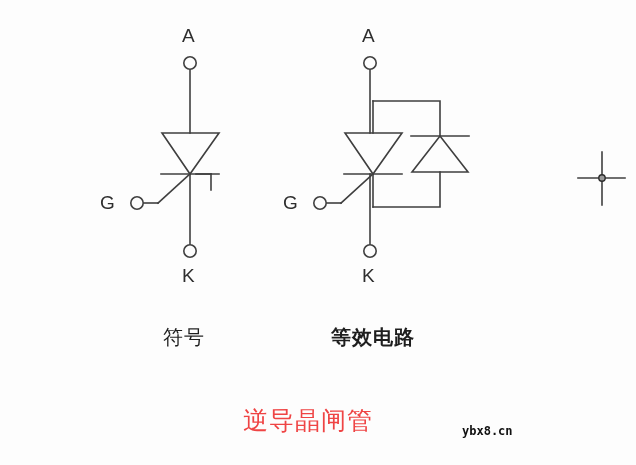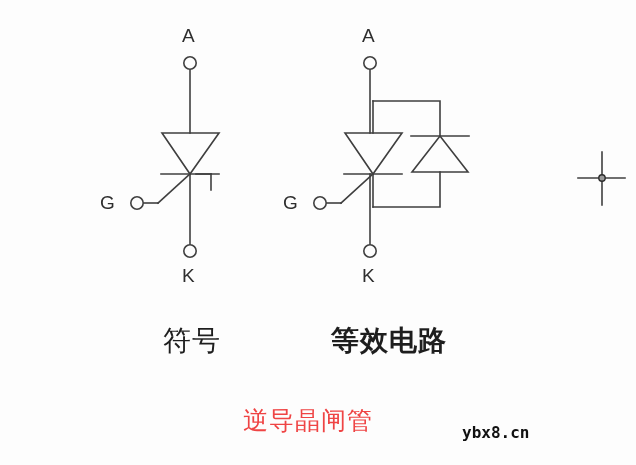--- a/index.html
+++ b/index.html
@@ -38,39 +38,39 @@
     position: absolute;
     font-family: "Liberation Sans", sans-serif;
     font-size: 19px;
     color: #2e2e2e;
     line-height: 1;
     white-space: nowrap;
   }
   .cap-label {
     position: absolute;
     font-family: "DejaVu Sans", sans-serif;
-    font-size: 28px;
+    font-size: 20px;
     color: #1e1e1e;
     line-height: 1;
     white-space: nowrap;
     letter-spacing: 1px;
   }
   .fig-title {
     position: absolute;
     font-family: "DejaVu Sans", sans-serif;
     font-size: 25px;
     color: #ef4444;
     line-height: 1;
     white-space: nowrap;
     letter-spacing: 1px;
   }
   .watermark {
     position: absolute;
     font-family: "DejaVu Sans Mono", monospace;
-    font-size: 16px;
+    font-size: 12px;
     font-weight: bold;
     color: #111111;
     line-height: 1;
     white-space: nowrap;
   }
 </style>
 </head>
 <body>
 
 <div id="canvas">

